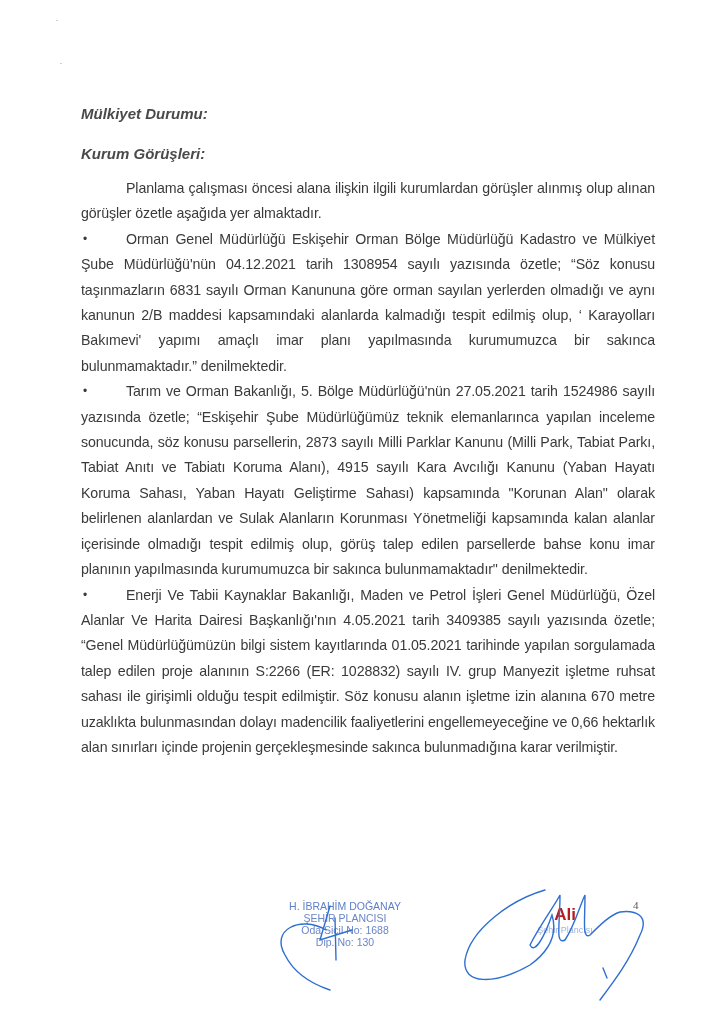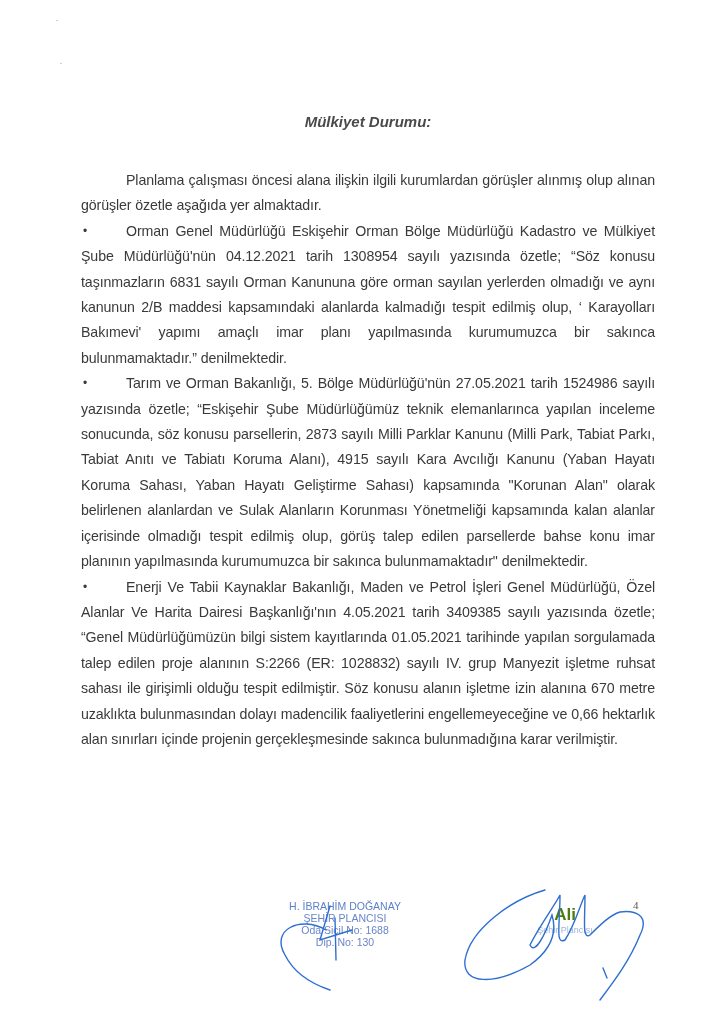--- a/index.html
+++ b/index.html
@@ -1,48 +1,49 @@
 <!DOCTYPE html>
 <html><head>
 <meta charset="utf-8">
 <style>
   html, body { margin: 0; padding: 0; background: #ffffff; }
   body { width: 724px; height: 1024px; position: relative; overflow: hidden;
          font-family: "Liberation Sans", "DejaVu Sans", sans-serif; color: #3a3a3a; }
   .page { position: absolute; left: 0; top: 0; width: 724px; height: 1024px; }
   .speck { position: absolute; width: 2px; height: 1px; background: #cfcfcf; }
   .content { position: absolute; left: 81px; top: 102px; width: 574px; }
-  .heading { font-weight: bold; font-style: italic; font-size: 15px; color: #4a4a4a; margin: 8px; line-height: 24px; text-align: center; }
+  .heading { font-weight: bold; font-style: italic; font-size: 15px; color: #4a4a4a; margin: 0; line-height: 24px; }
   .p { font-size: 14.2px; line-height: 25.4px; margin: 0; text-align: justify; letter-spacing: -0.1px; }
   .indent { text-indent: 45px; }
   .gap1 { height: 16px; }
   .gap2 { height: 10px; }
   .bullet { position: relative; }
   .bullet .dot { position: absolute; left: 2px; top: 0; font-size: 12px; line-height: 25.4px; }
   .bullet .first { text-indent: 45px; }
   .q { }
   .stamp { position: absolute; left: 270px; top: 900px; width: 150px; height: 75px; color: #6a86c8; font-size: 10.5px; text-align: center; line-height: 12px; }
   .stamp .name { font-weight: normal; color: #5c7fc9; }
   .stamp2 { position: absolute; left: 505px; top: 905px; width: 120px; color: #9fb4dc; text-align: center; }
-  .stamp2 .n { font-size: 17px; font-weight: bold; color: #4d7c0f; }
+  .stamp2 .n { font-size: 17px; font-weight: bold; color: #b91c1c; }
   .stamp2 .t { font-size: 9px; }
   .pagenum { position: absolute; left: 633px; top: 899px; font-size: 11px; color: #555; font-family: "Liberation Serif", serif; }
   svg.sig { position: absolute; left: 0; top: 0; pointer-events: none; }
 </style>
 </head>
 <body>
 
 <div class="page">
   <div class="speck" style="left:56px;top:20px;"></div>
   <div class="speck" style="left:60px;top:63px;"></div>
 
   <div class="content">
     <h3 class="heading">Mülkiyet Durumu:</h3>
     <div class="gap1"></div>
 
+    <h3 class="heading">Kurum Görüşleri:</h3>
     <div class="gap2"></div>
     <p class="p indent">Planlama çalışması öncesi alana ilişkin ilgili kurumlardan görüşler alınmış olup alınan görüşler özetle aşağıda yer almaktadır.</p>
 
     <div class="bullet">
       <span class="dot">•</span>
       <p class="p first"><span>Orman Genel Müdürlüğü Eskişehir Orman Bölge Müdürlüğü Kadastro ve Mülkiyet Şube Müdürlüğü'nün 04.12.2021 tarih 1308954 sayılı yazısında özetle;</span>
       <span class="q">“Söz konusu taşınmazların 6831 sayılı Orman Kanununa göre orman sayılan yerlerden olmadığı ve aynı kanunun 2/B maddesi kapsamındaki alanlarda kalmadığı tespit edilmiş olup, ‘ Karayolları Bakımevi' yapımı amaçlı imar planı yapılmasında kurumumuzca bir sakınca bulunmamaktadır.”</span><span> denilmektedir.</span></p>
     </div>
 
     <div class="bullet">

